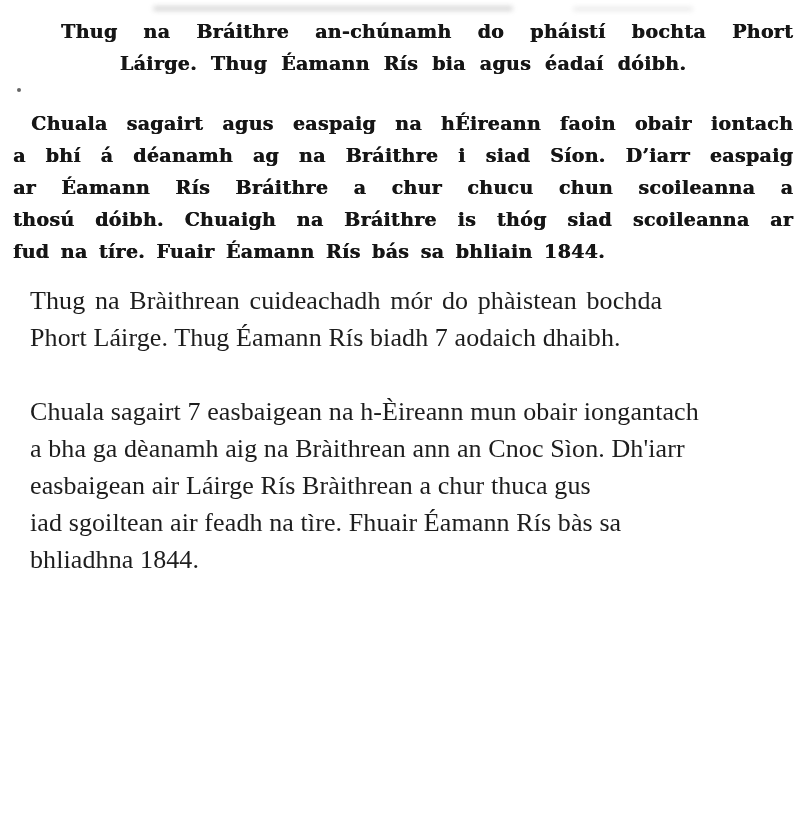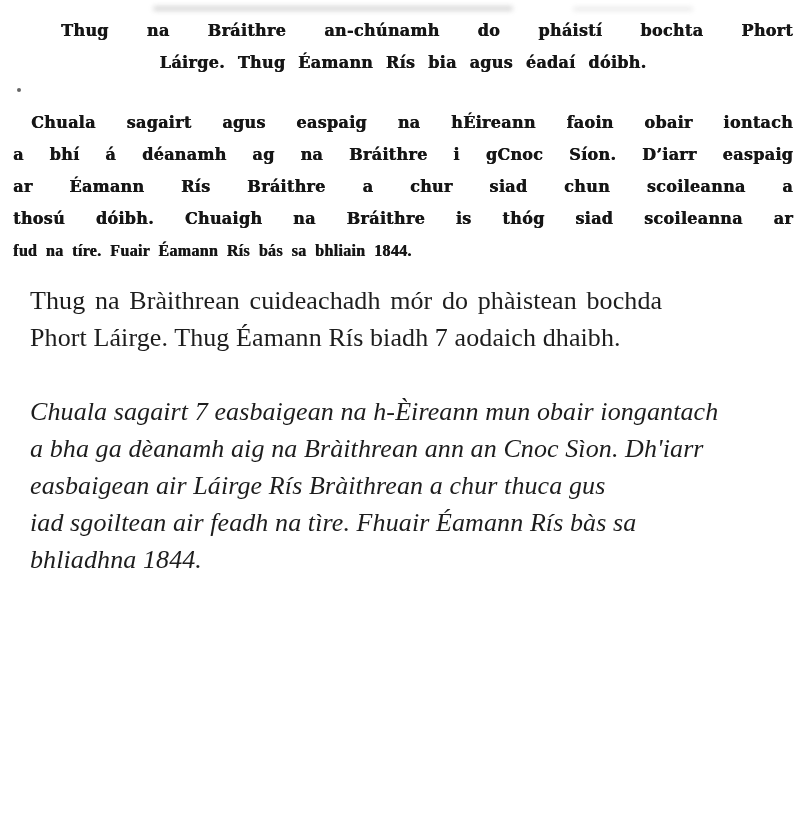--- a/index.html
+++ b/index.html
@@ -15,36 +15,36 @@
   }
 
   
   .scan-block {
     position: absolute;
     left: 13px;
     top: 15px;
     width: 780px;
     font-family: "DejaVu Serif", serif;
     font-weight: 700;
-    font-size: 16px;
+    font-size: 19px;
     line-height: 32px;
     letter-spacing: 0.3px;
     color: var(--scan_ink, #161616);
     text-shadow: 0.5px 0 0 currentColor;
     filter: blur(0.3px);
   }
   .scan-line { white-space: normal; }
   .scan-line.justified {
     text-align: justify;
     text-align-last: justify;
   }
   .scan-line.indent-first { padding-left: 48px; }
   .scan-line.indent-para  { padding-left: 18px; margin-top: 28px; }
   .scan-line.para-end     { text-align: center; word-spacing: 7px; }
-  .scan-line.para-end-2   { text-align: left; word-spacing: 4.5px; font-family: Liberation Serif, serif; }
+  .scan-line.para-end-2   { text-align: left; word-spacing: 4.5px; }
 
   .scan-smudge {
     position: absolute;
     left: 140px;
     top: -9px;
     width: 360px;
     height: 5px;
     background: #8f8f8f;
     opacity: 0.35;
     border-radius: 3px;
@@ -79,37 +79,37 @@
     left: 30px;
     top: 282px;
     width: 748px;
     font-family: "Liberation Serif", serif;
     font-size: 26px;
     line-height: 37px;
     letter-spacing: 0.1px;
     color: var(--typed_ink, #1d1d1d);
   }
   .typed-para { margin: 0; }
-  .typed-para + .typed-para { margin-top: 37px; font-style: italic; }
+  .typed-para + .typed-para { margin-top: 37px; }
   .typed-line { white-space: nowrap; }
   .typed-line.wide-spacing { word-spacing: 3px; }
 </style>
 </head>
 <body style="background: rgb(255, 255, 255);">
 
 <div class="scan-block">
   <div class="scan-smudge"></div>
   <div class="scan-smudge-2"></div>
   <div class="scan-speck"></div>
 
   <div class="scan-line justified indent-first">Thug na Bráithre an-chúnamh do pháistí bochta Phort</div>
   <div class="scan-line para-end">Láirge. Thug Éamann Rís bia agus éadaí dóibh.</div>
   <div class="scan-line justified indent-para">Chuala sagairt agus easpaig na hÉireann faoin obair iontach</div>
-  <div class="scan-line justified">a bhí á déanamh ag na Bráithre i gCnoc Síon. D’iarr easpaig</div>
-  <div class="scan-line justified">ar Éamann Rís Bráithre a chur siad chun scoileanna a</div>
+  <div class="scan-line justified">a bhí á déanamh ag na Bráithre i siad Síon. D’iarr easpaig</div>
+  <div class="scan-line justified">ar Éamann Rís Bráithre a chur chucu chun scoileanna a</div>
   <div class="scan-line justified">thosú dóibh. Chuaigh na Bráithre is thóg siad scoileanna ar</div>
   <div class="scan-line para-end-2">fud na tíre. Fuair Éamann Rís bás sa bhliain 1844.</div>
 </div>
 
 <div class="typed-block">
   <div class="typed-para">
     <div class="typed-line wide-spacing">Thug na Bràithrean cuideachadh mór do phàistean bochda</div>
     <div class="typed-line">Phort Láirge. Thug Éamann Rís biadh 7 aodaich dhaibh.</div>
   </div>
   <div class="typed-para">

